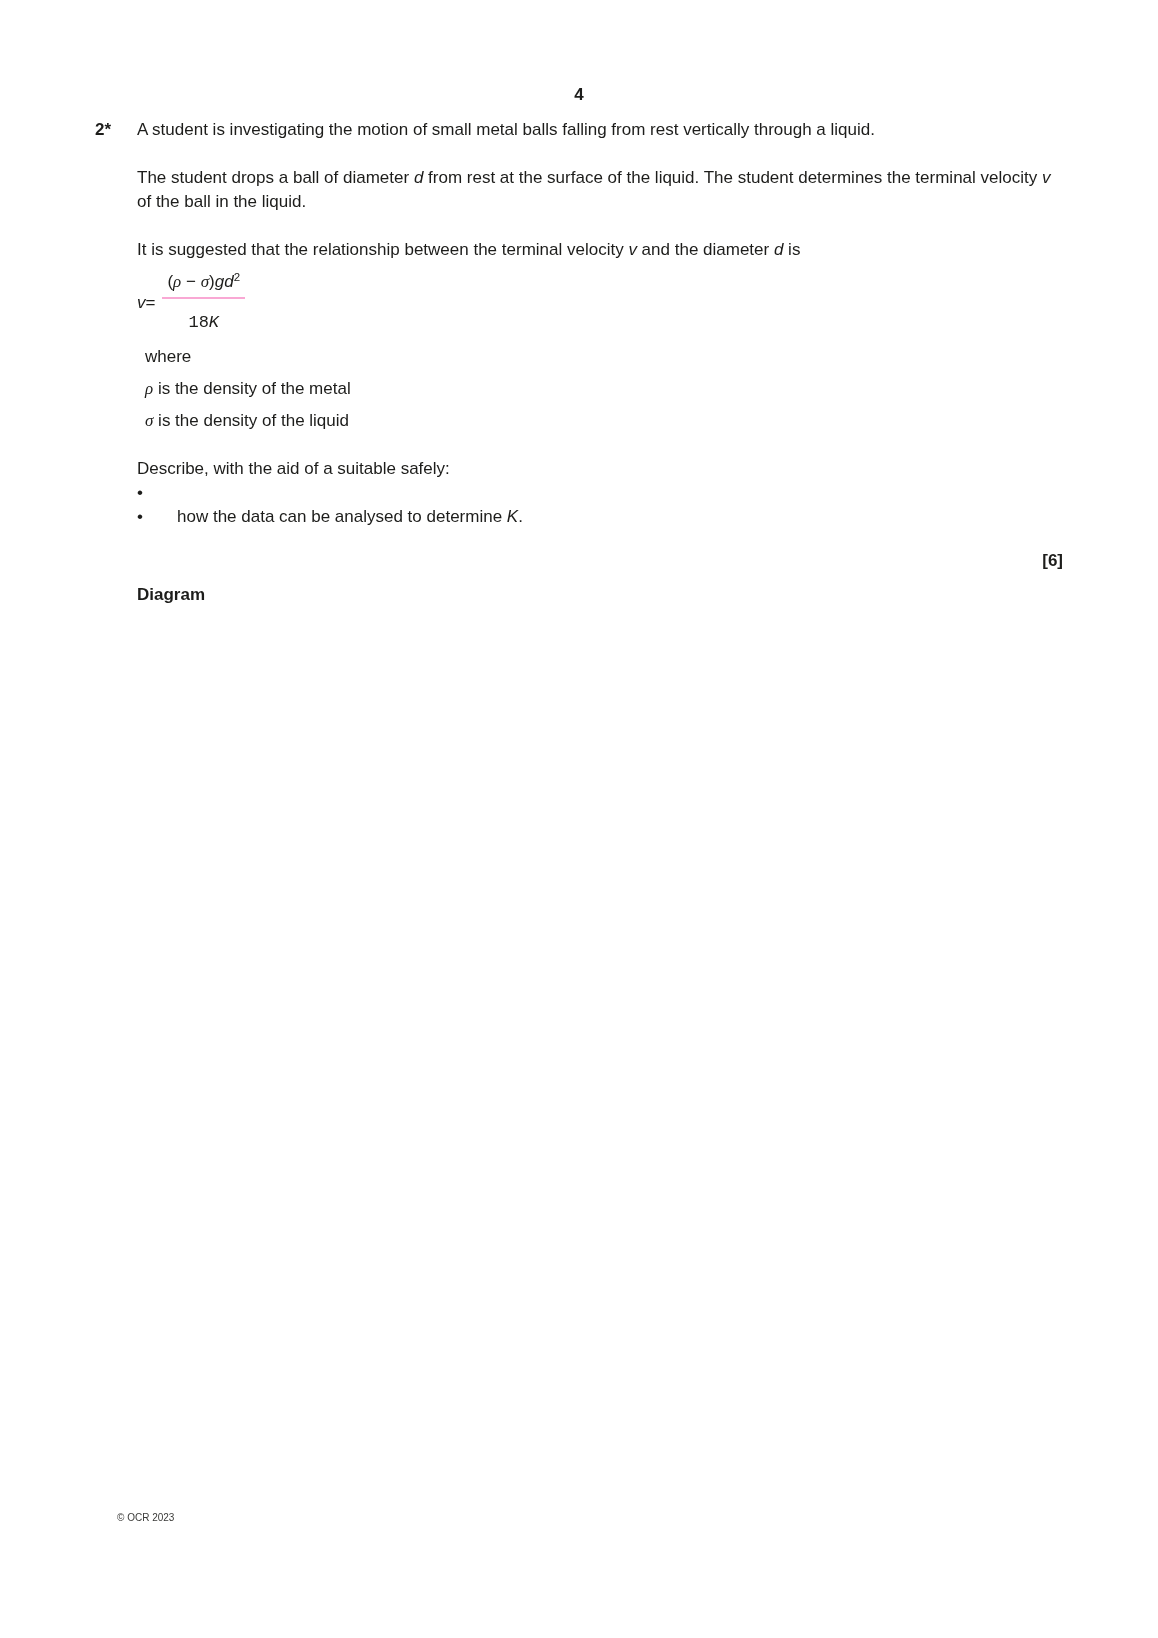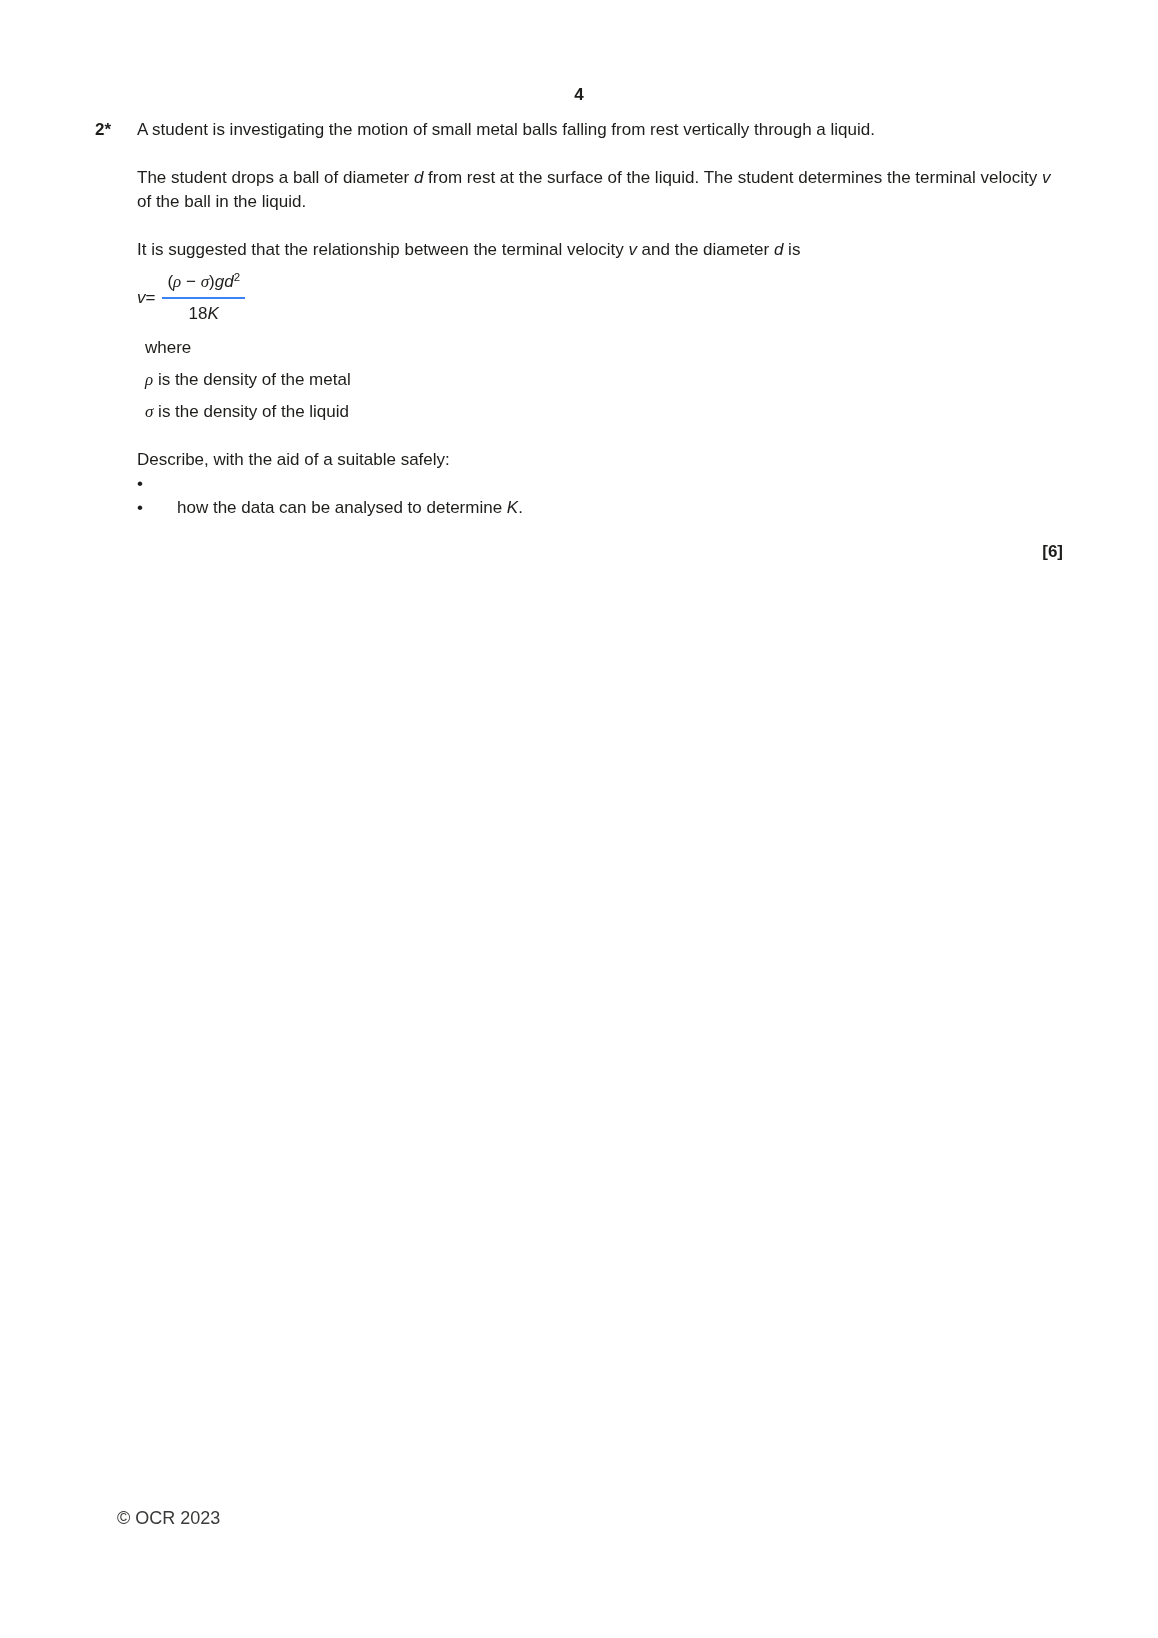--- a/index.html
+++ b/index.html
@@ -60,25 +60,26 @@
     margin: 0 0 10px 0;
   }
   .frac {
     display: inline-flex;
     flex-direction: column;
     align-items: center;
     text-align: center;
     margin-left: 7px;
   }
   .frac .num {
-    border-bottom: 2px solid #3b82f6;
+    border-bottom: 2px solid #f9a8d4;
     padding: 0 5px 3px 5px;
   }
   .frac .den {
-    padding-top: 3px;
+    padding-top: 12px;
+    font-family: Liberation Mono, monospace;
   }
   .where-block {
     margin: 0 0 24px 0;
   }
   .where-block .line { margin: 8px; }
   .describe-block { margin: 0; }
   .bullet-row {
     display: flex;
   }
   .bullet-marker {
@@ -91,21 +92,21 @@
     font-weight: 700;
   }
   .diagram-heading {
     margin-top: 10px;
     font-weight: 700;
   }
   .footer {
     position: absolute;
     left: 117px;
     top: 1510px;
-    font-size: 18px;
+    font-size: 10px;
     line-height: 16px;
     color: #3a3a38;
   }
 </style>
 </head>
 <body>
 
 <div class="page">
 
   <div class="page-number">4</div>
@@ -141,19 +142,20 @@
           <span class="bullet-marker">•</span>
         </div>
         <div class="bullet-row">
           <span class="bullet-marker">•</span>
           <span><span>how the data can be analysed to determine </span><span class="it">K</span><span>.</span></span>
         </div>
       </div>
 
       <div class="marks">[6]</div>
 
+      <div class="diagram-heading">Diagram</div>
 
     </div>
   </div>
 
   <div class="footer">© OCR 2023</div>
 
 </div>
 
 </body></html>

